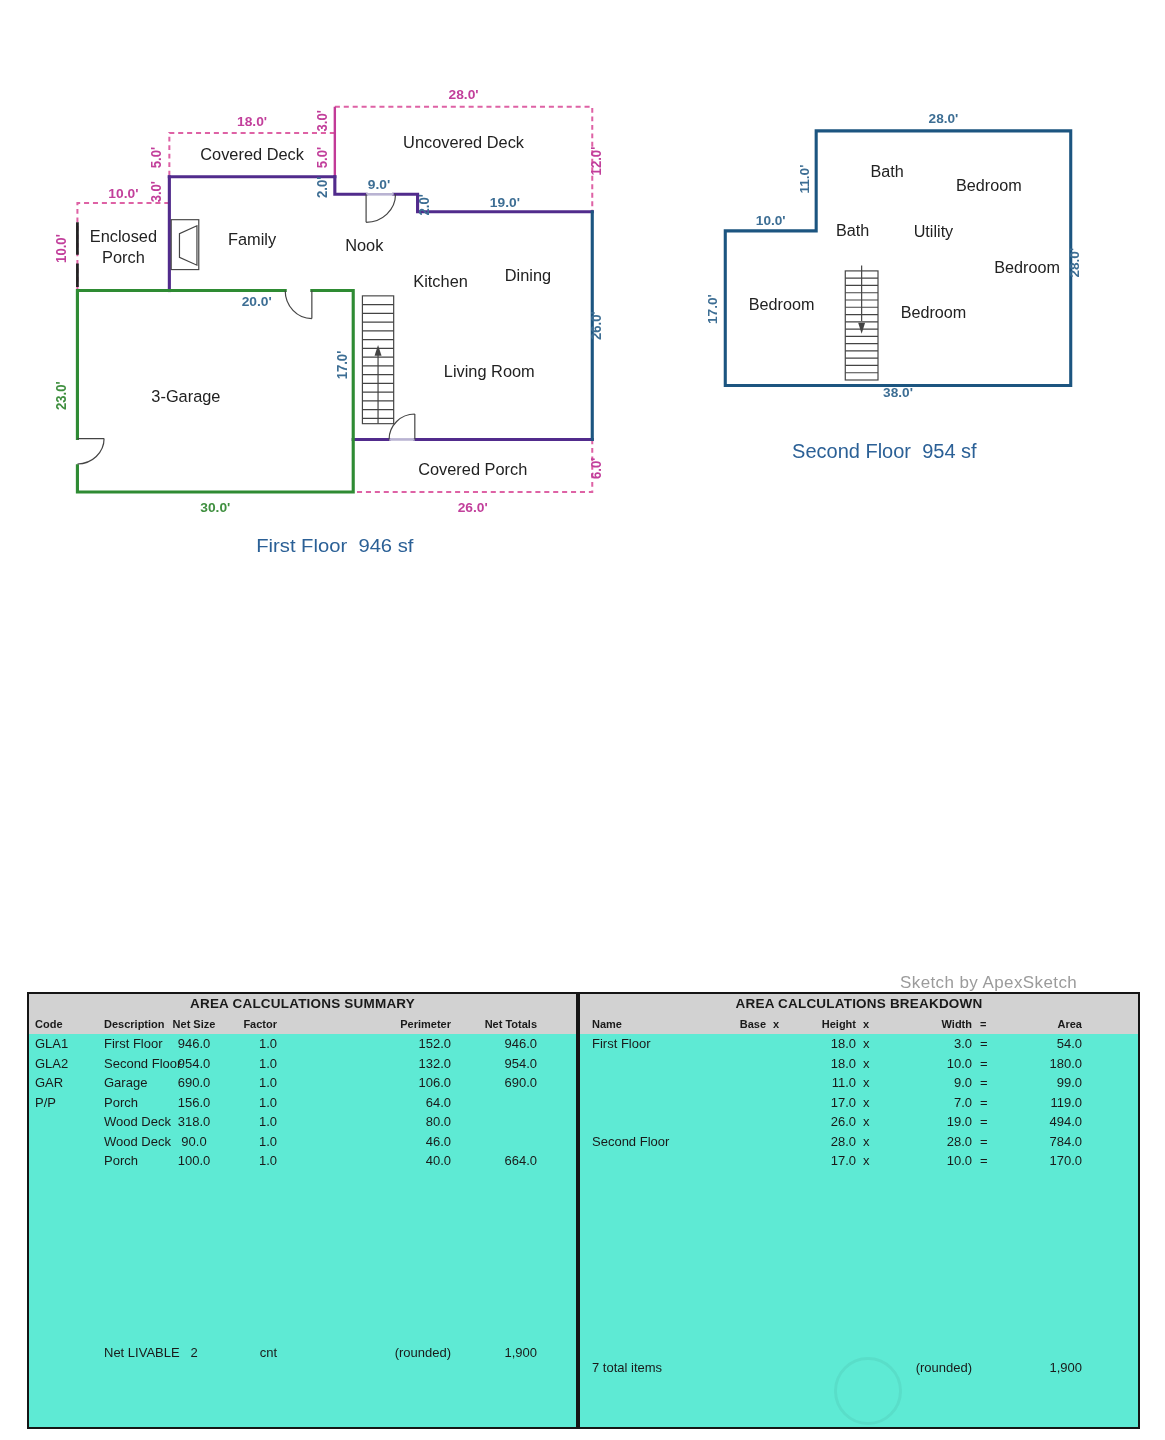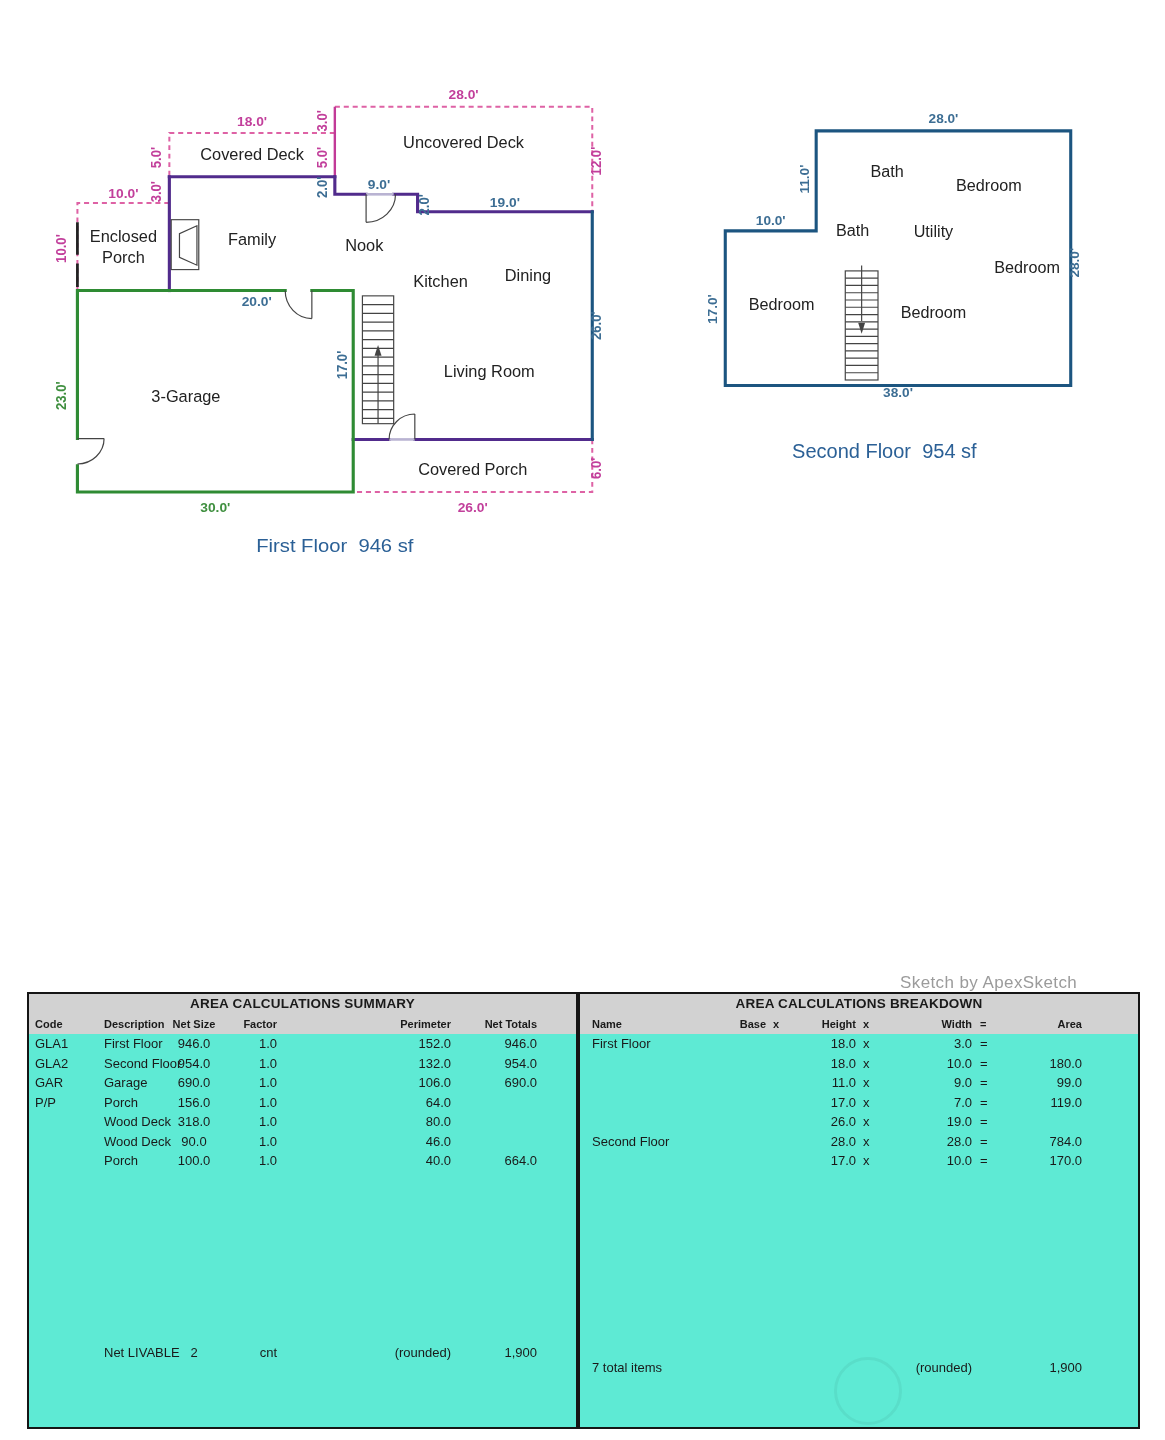--- a/index.html
+++ b/index.html
@@ -266,20 +266,21 @@
       <span class="beq">=</span>
       <span class="ba">Area</span>
     </div>
     <div class="tbody">
       <div class="t-row">
         <span class="bn">First Floor</span>
         <span class="bh">18.0</span>
         <span class="bx2">x</span>
         <span class="bw">3.0</span>
         <span class="beq">=</span>
+        <span class="ba">54.0</span>
       </div>
       <div class="t-row">
         <span class="bn"></span>
         <span class="bh">18.0</span>
         <span class="bx2">x</span>
         <span class="bw">10.0</span>
         <span class="beq">=</span>
         <span class="ba">180.0</span>
       </div>
       <div class="t-row">
@@ -297,20 +298,21 @@
         <span class="bw">7.0</span>
         <span class="beq">=</span>
         <span class="ba">119.0</span>
       </div>
       <div class="t-row">
         <span class="bn"></span>
         <span class="bh">26.0</span>
         <span class="bx2">x</span>
         <span class="bw">19.0</span>
         <span class="beq">=</span>
+        <span class="ba">494.0</span>
       </div>
       <div class="t-row">
         <span class="bn">Second Floor</span>
         <span class="bh">28.0</span>
         <span class="bx2">x</span>
         <span class="bw">28.0</span>
         <span class="beq">=</span>
         <span class="ba">784.0</span>
       </div>
       <div class="t-row">

